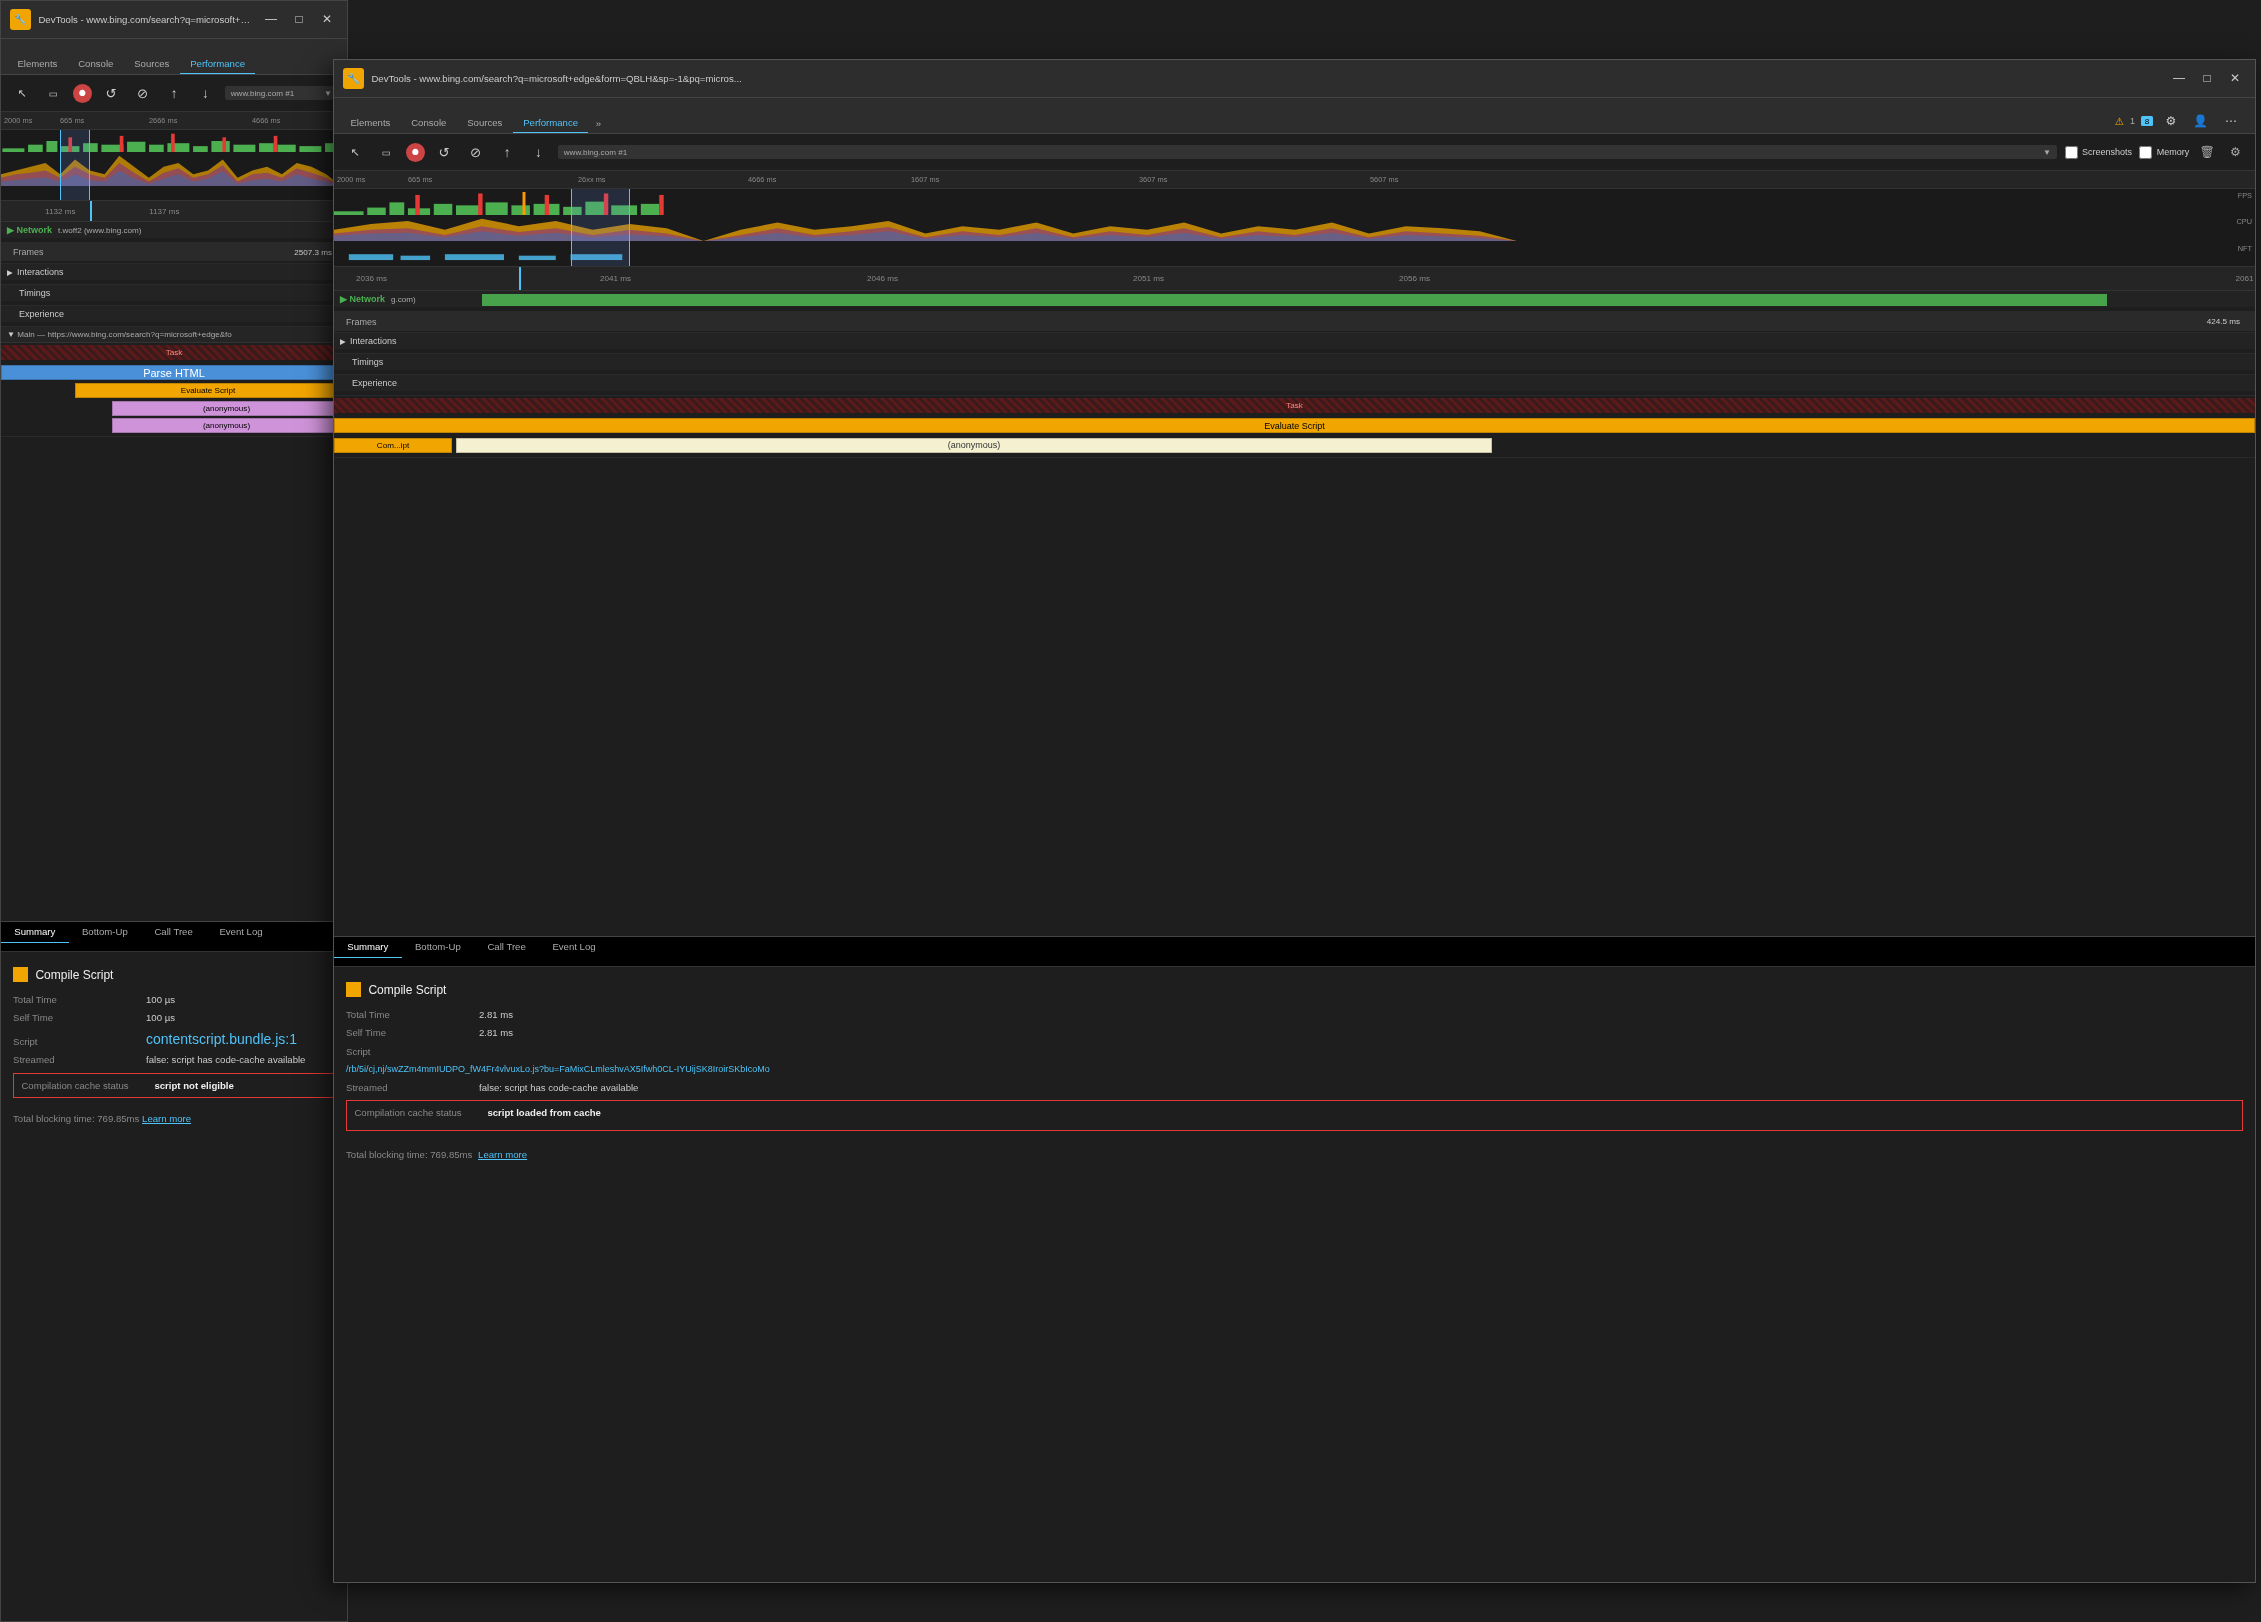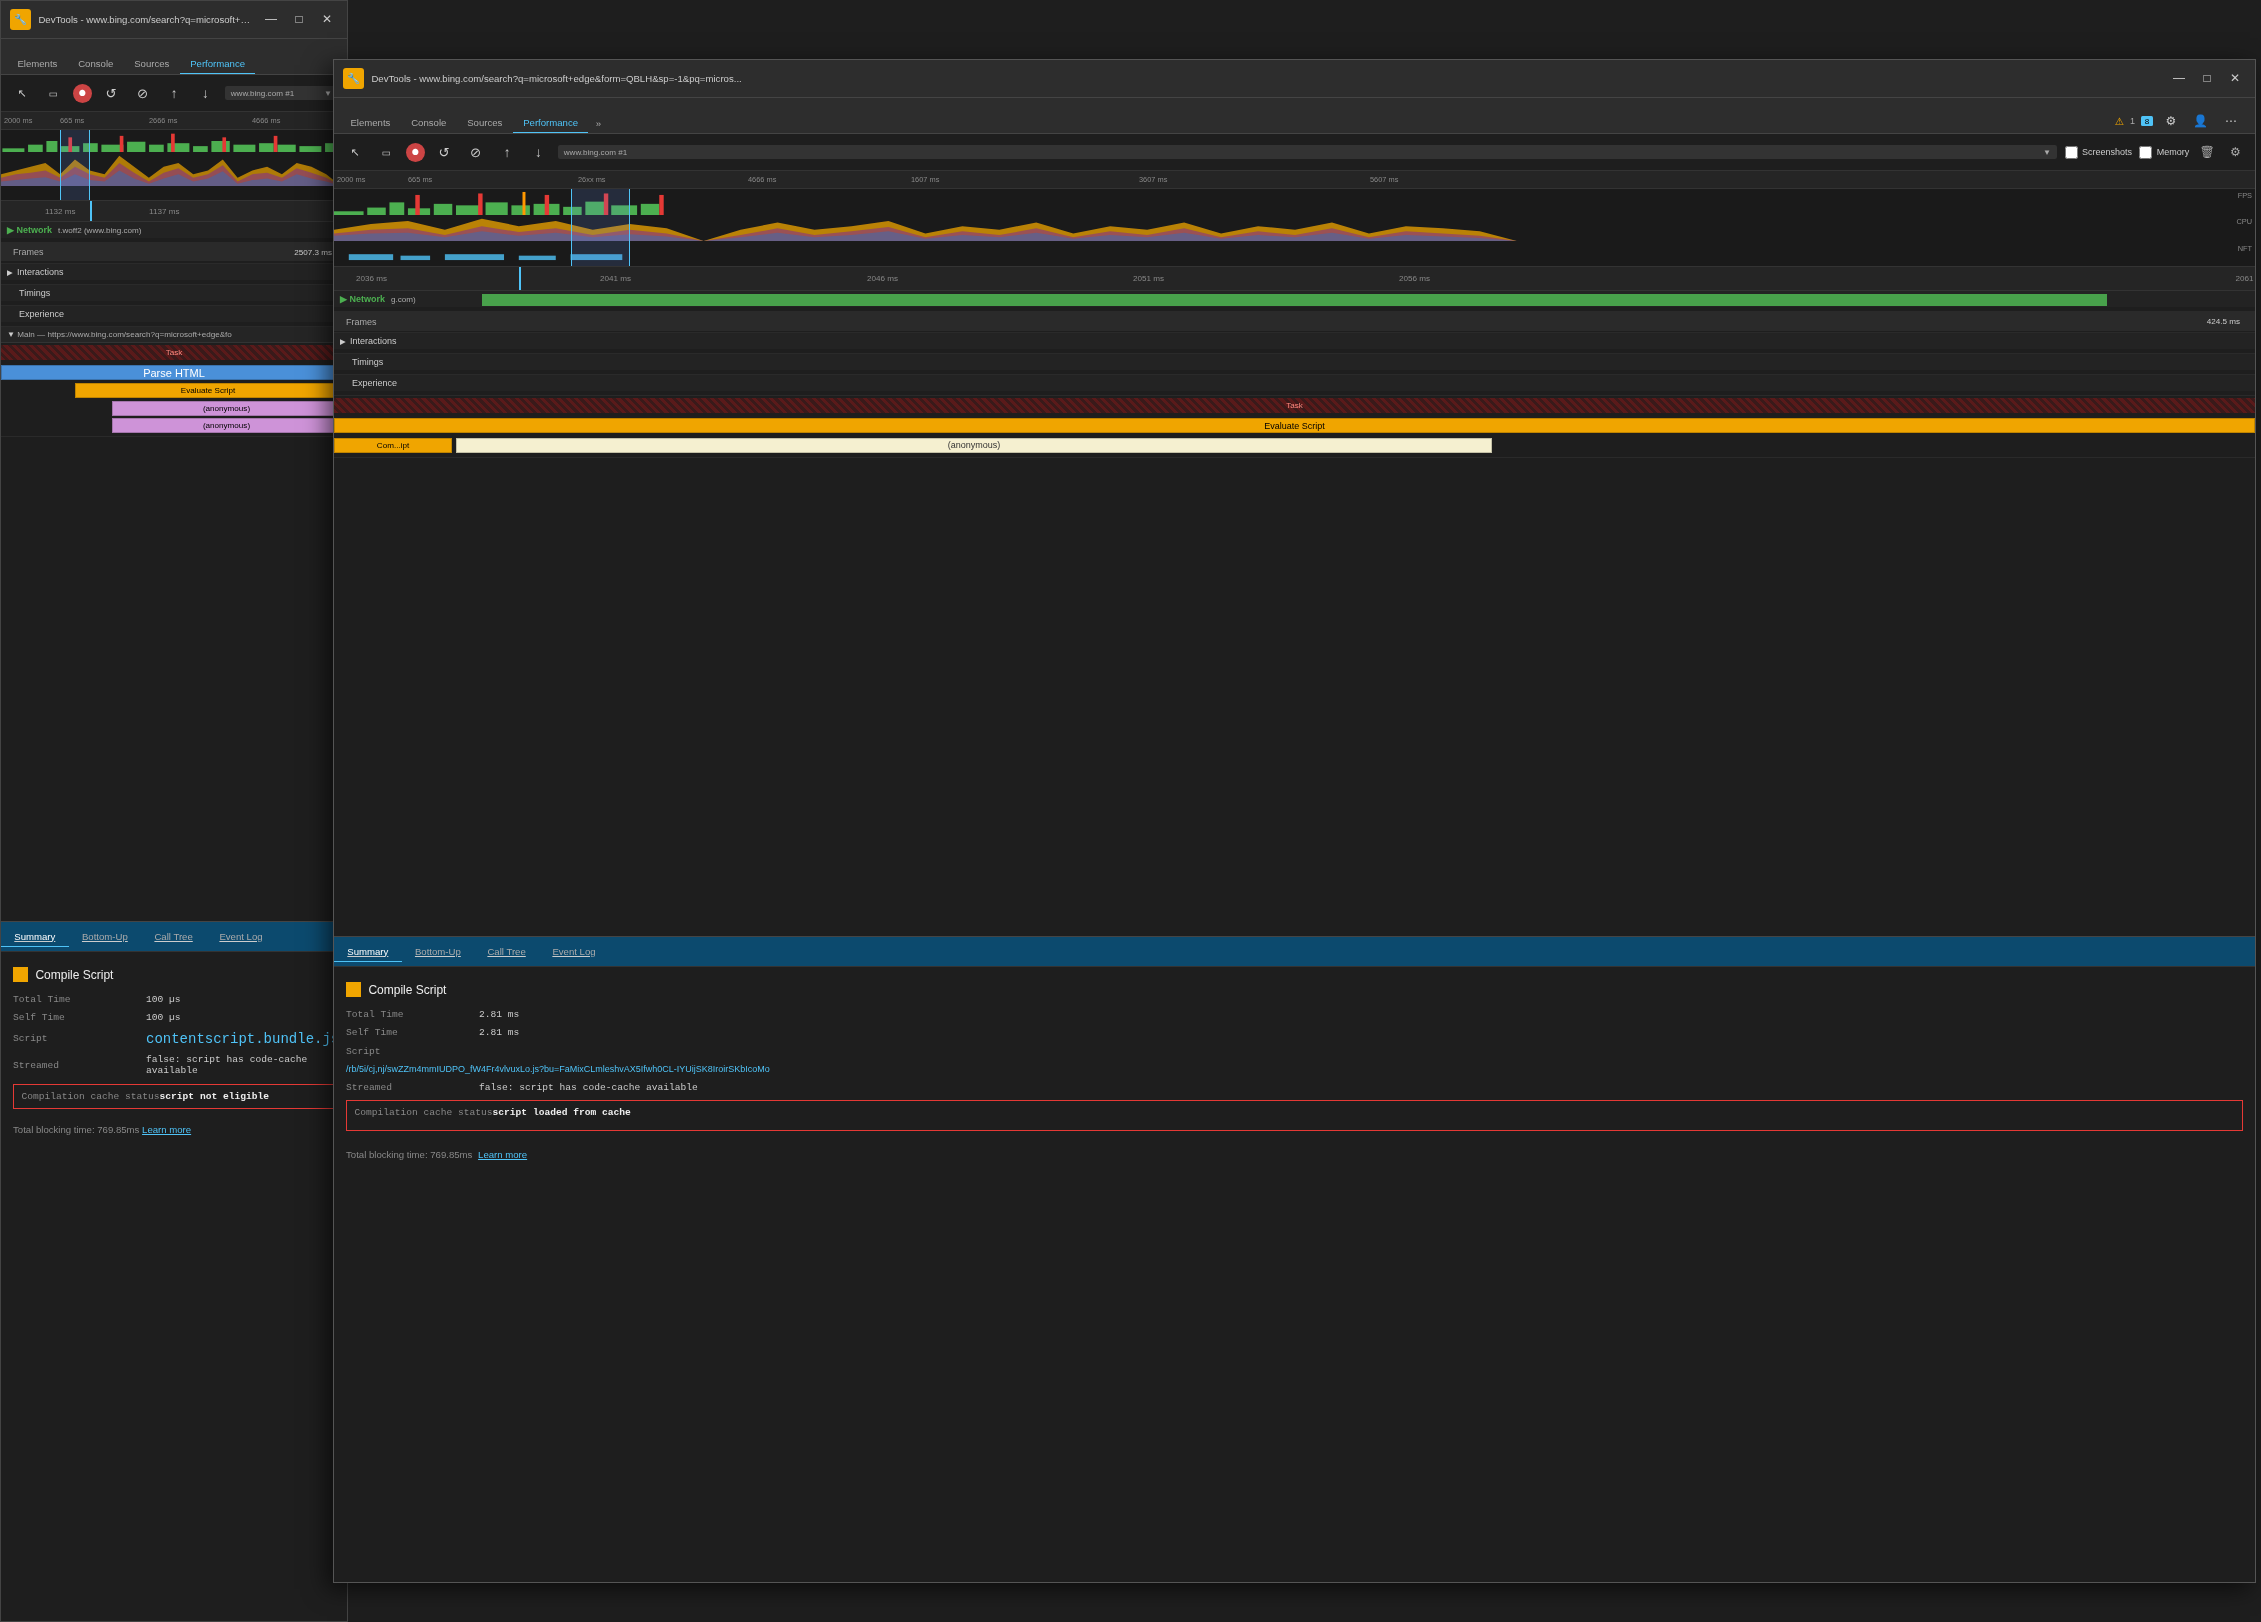--- a/index.html
+++ b/index.html
@@ -132,25 +132,24 @@
     }
 
     
     .bottom-panel {
       flex-shrink: 0;
       background: #1e1e1e;
       border-top: 0.7px solid #444;
     }
     .panel-tabs {
       display: flex;
-      background: #0c4a6e;
+      background: #000000;
       border-bottom: 0.7px solid #333;
       height: 30px;
-      align-items: center;
-      text-decoration: underline;
+      align-items: flex-start;
     }
     .panel-tab {
       padding: 4.4px 13.3px;
       font-size: 9.6px;
       color: #aaa;
       cursor: pointer;
       border-bottom: 1.5px solid transparent;
     }
     .panel-tab.active { color: #fff; border-bottom: 1.5px solid #4fc3f7; }
 
@@ -168,22 +167,21 @@
       width: 15px; height: 15px;
       background: #f0a500;
       margin-right: 7.4px;
       flex-shrink: 0;
     }
     .summary-section-title { font-size: 12px; color: #eee; font-weight: 500; }
 
     .summary-row {
       display: flex;
       margin-bottom: 7.4px;
-      align-items: center;
-      font-family: Liberation Mono, monospace;
+      align-items: flex-end;
     }
     .summary-key { color: #888; font-size: 9.6px; min-width: 133px; flex-shrink: 0; }
     .summary-value { color: #ccc; font-size: 9.6px; }
     .summary-link { color: #4fc3f7; text-decoration: none; font-size: 14px; }
 
     .red-box {
       border: 1.5px solid #e53935;
       padding: 6px 7.4px;
       margin-top: 4.4px;
       margin-bottom: 4.4px;

